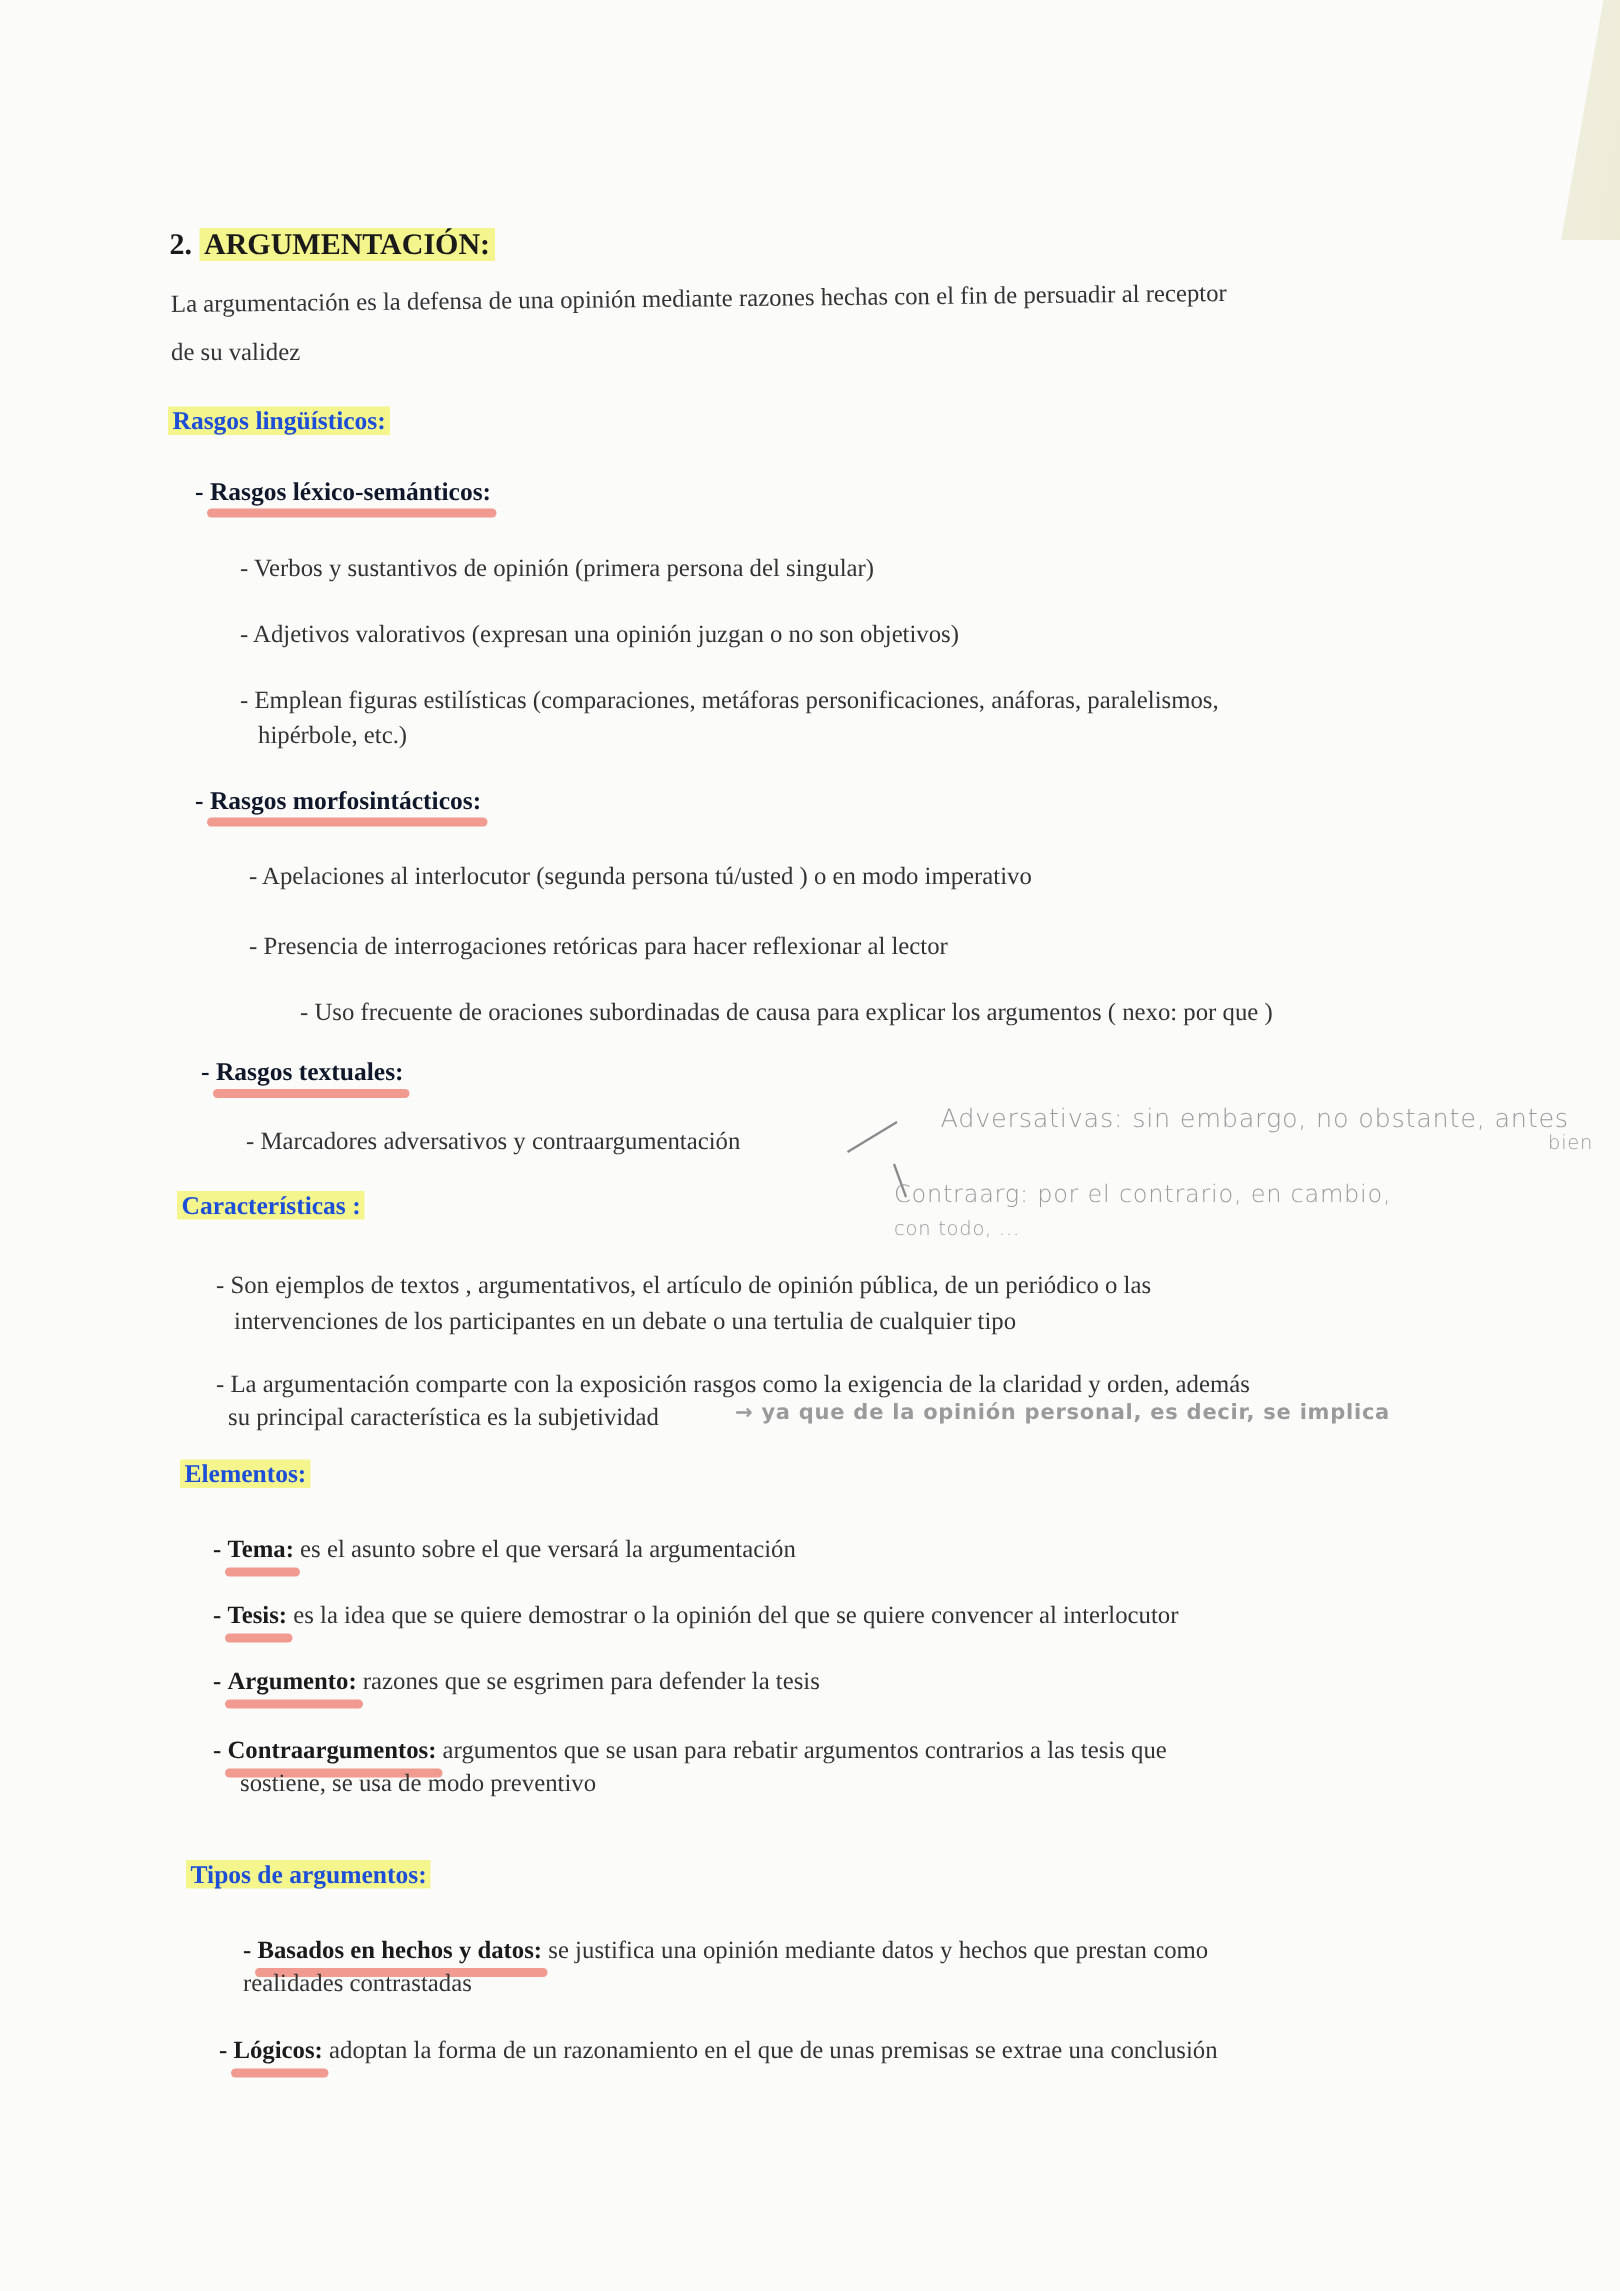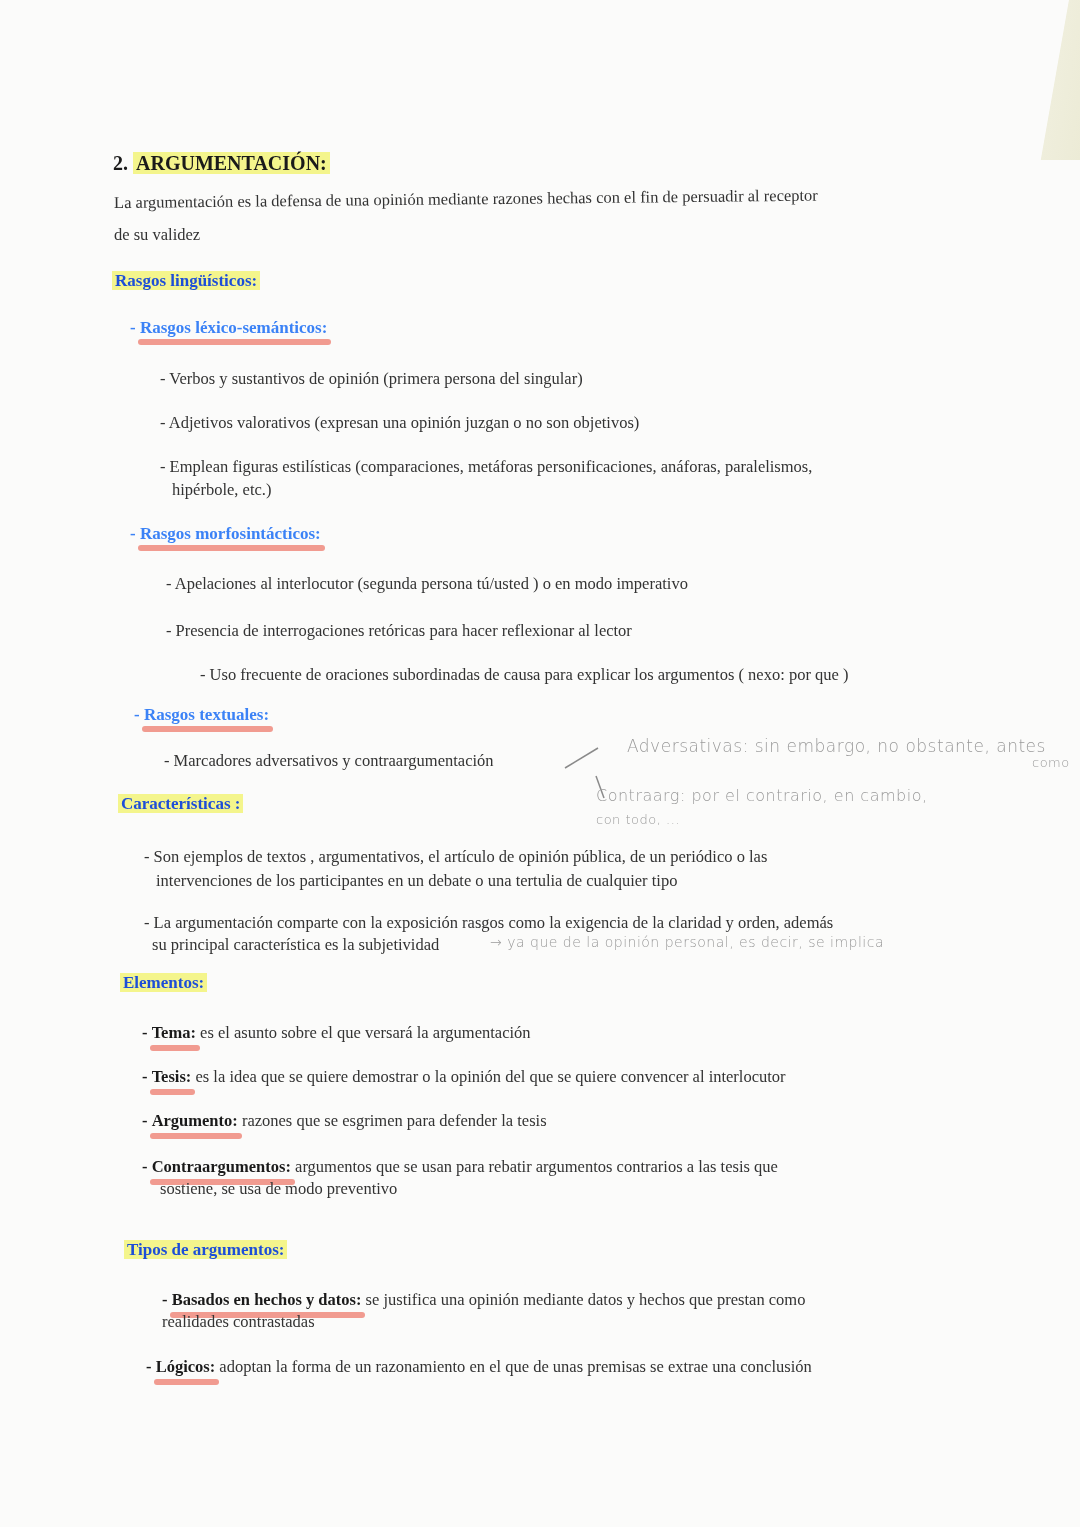--- a/index.html
+++ b/index.html
@@ -10,21 +10,21 @@
       color: #2a2a2a;
     }
     .page-corner {
       position: absolute; right: 0; top: 0; width: 60px; height: 160px;
       background: linear-gradient(100deg, #fbfbfa 0%, #fbfbfa 55%, #efeedc 56%, #ecebd6 100%);
     }
     .abs { position: absolute; white-space: nowrap; }
     .hl { background: #f4f58c; padding: 0 3px; }
     .h1 { font-weight: bold; font-size: 20px; color: #1a1a1a; }
     .h2 { font-weight: bold; font-size: 17px; color: #1d4ed8; }
-    .h3 { font-weight: bold; font-size: 17px; color: #3b82f6; }
+    .h3 { font-weight: bold; font-size: 17px; color: #0f172a; }
     .txt { font-size: 16.5px; color: #333; line-height: 22px; }
     .ul-red {
       position: relative; display: inline-block;
     }
     .ul-red::after {
       content: ""; position: absolute; left: -2px; right: -4px; bottom: -7px; height: 6px;
       background: #ee8a7c; border-radius: 4px; opacity: 0.85;
     }
     .bold { font-weight: bold; color: #1a1a1a; }
     .hand {
@@ -67,32 +67,32 @@
 <div class="abs h3" style="left:134px; top:705px;">
   <span>- </span><span class="ul-red">Rasgos textuales:</span>
 </div>
 <div class="abs txt" style="left:164px; top:750px;">- Marcadores adversativos y contraargumentación</div>
 
 <svg class="abs" style="left:560px; top:740px;" width="50" height="60">
   <path d="M5 28 L38 8" stroke="#8a8a8a" stroke-width="1.5" fill="none"></path>
   <path d="M36 36 L44 58" stroke="#8a8a8a" stroke-width="1.5" fill="none"></path>
 </svg>
 <div class="abs hand" style="left:603px; top:736px; font-size:17px;margin-left:24px;">Adversativas: sin embargo, no obstante, antes</div>
-<div class="abs hand" style="left:1032px; top:755px; font-size:13px;">como</div>
+<div class="abs hand" style="left:1032px; top:755px; font-size:13px;">bien</div>
 <div class="abs hand" style="left:596px; top:786px; font-size:16px;">Contraarg: por el contrario, en cambio,</div>
 <div class="abs hand" style="left:596px; top:812px; font-size:13px;">con todo, ...</div>
 
 <div class="abs h2" style="left:118px; top:794px;">
   <span class="hl">Características :</span>
 </div>
 <div class="abs txt" style="left:144px; top:846px;">- Son ejemplos de textos , argumentativos, el artículo de opinión pública, de un periódico o las</div>
 <div class="abs txt" style="left:156px; top:870px;">intervenciones de los participantes en un debate o una tertulia de cualquier tipo</div>
 <div class="abs txt" style="left:144px; top:912px;">- La argumentación comparte con la exposición rasgos como la exigencia de la claridad y orden, además</div>
 <div class="abs txt" style="left:152px; top:934px;">su principal característica es la subjetividad</div>
-<div class="abs hand" style="left:490px; top:934px; font-size:14px;">→ ya que de la opinión personal, es decir, se implica</div>
+<div class="abs hand" style="left:490px; top:934px; font-size:14px;font-weight:bold;">→ ya que de la opinión personal, es decir, se implica</div>
 
 <div class="abs h2" style="left:120px; top:973px;">
   <span class="hl">Elementos:</span>
 </div>
 <div class="abs txt" style="left:142px; top:1022px;">
   <span class="bold">- </span><span class="bold ul-red">Tema:</span>
   <span>es el asunto sobre el que versará la argumentación</span>
 </div>
 <div class="abs txt" style="left:142px; top:1066px;">
   <span class="bold">- </span><span class="bold ul-red">Tesis:</span>

